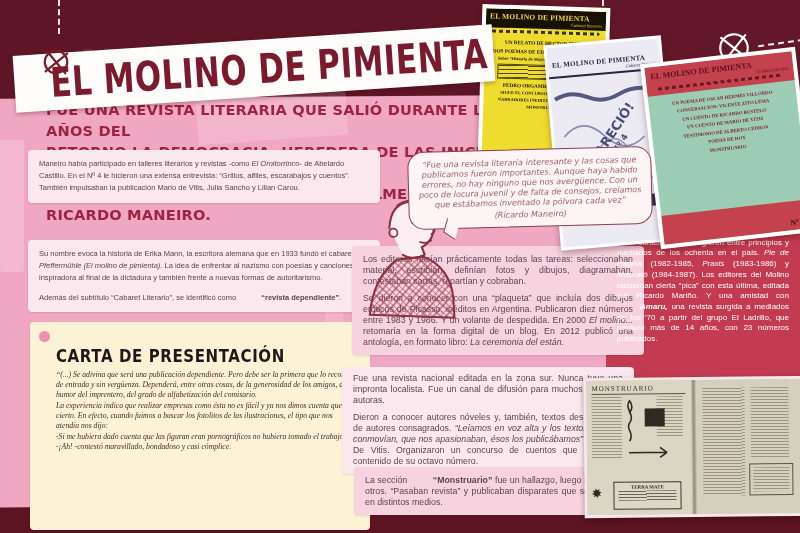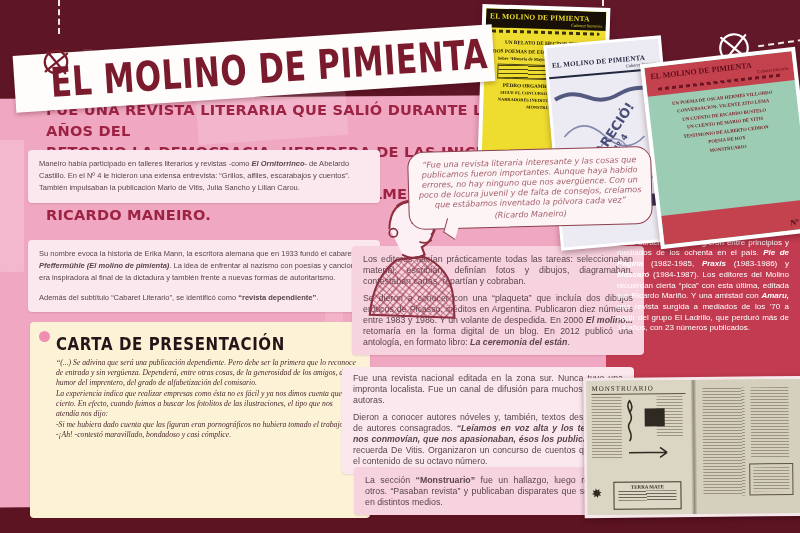--- a/index.html
+++ b/index.html
@@ -51,21 +51,21 @@
   .lcard{background:#fbe7ee;font-size:7.5px;line-height:12.2px;padding:8px 11px;width:330px;}
   .c1{left:28px;top:150px;}
   .c2{left:28px;top:240px;}
   .mcard{font-size:8.8px;line-height:10.8px;text-align:justify;padding:8px 11px;width:270px;}
   .m1{left:352px;top:246px;background:#f7d3e0;}
   .m2{left:342px;top:367px;background:#fbe7ee;padding-top:6px;z-index:3;}
   .m3{left:354px;top:467px;background:#f7d3e0;z-index:4;}
 
   
   .carta{left:30px;top:322px;width:300px;height:178px;background:#fcf3d7;border-radius:4px;
-         padding:12px 14px 6px 26px;z-index:3;box-shadow:0 1px 2px rgba(90,10,30,.12);}
+         padding:24px 14px 6px 26px;z-index:3;box-shadow:0 1px 2px rgba(90,10,30,.12);}
   .carta-dot{position:absolute;left:9px;top:9px;width:11px;height:11px;border-radius:50%;background:#ef8fb2;}
   .carta-title{font-family:"DejaVu Sans",sans-serif;font-weight:800;font-size:15px;letter-spacing:.6px;
                color:#241518;transform:scaleY(1.15);transform-origin:left top;margin:0 0 6px 0;}
   .carta-body{font-family:"Liberation Serif",serif;font-style:italic;font-size:7.7px;line-height:10px;color:#4a262e;}
   .carta-body div{margin:0;}
   .carta-body .wrapgap{margin-bottom:1px;}
 
   
   .bubble{left:408px;top:149px;width:224px;background:#fdf4f6;border:1.5px solid #8c3f4e;border-radius:16px;
           padding:7px 9px;z-index:5;transform:rotate(-1.5deg);
@@ -137,21 +137,21 @@
   .txtcol{position:absolute;background:repeating-linear-gradient(#8d8571 0 1px,transparent 1px 3px);opacity:.8;}
   .blk{position:absolute;background:#2e2a22;}
   .adbox{position:absolute;left:26px;bottom:5px;width:66px;height:24px;border:1.5px solid #3a352a;
          background:#ddd7c5;font-family:"Liberation Serif",serif;font-weight:bold;font-size:5px;color:#2e2a22;
          text-align:center;padding-top:2px;}
   .adbox .adlines{height:10px;margin:1px 4px;background:repeating-linear-gradient(#3a352a 0 1px,transparent 1px 3px);opacity:.7;}
   .starburst{position:absolute;left:4px;bottom:14px;font-size:13px;color:#2e2a22;transform:rotate(-12deg);}
   .clef{position:absolute;left:34px;top:18px;}
   .boxR{position:absolute;border:1px solid #5a5342;}
 
-  i{font-style:italic;font-weight:bold;} b{font-weight:bold;}
+  i{font-style:italic;} b{font-weight:bold;margin-left:23px;}
 </style>
 </head>
 <body>
 
 <div class="stage">
 
   <div class="abs band-top"></div>
   <div class="abs watermark">MONSTRUARIO</div>
   <div class="abs maroon-right"></div>
   <div class="abs red-panel"></div>

